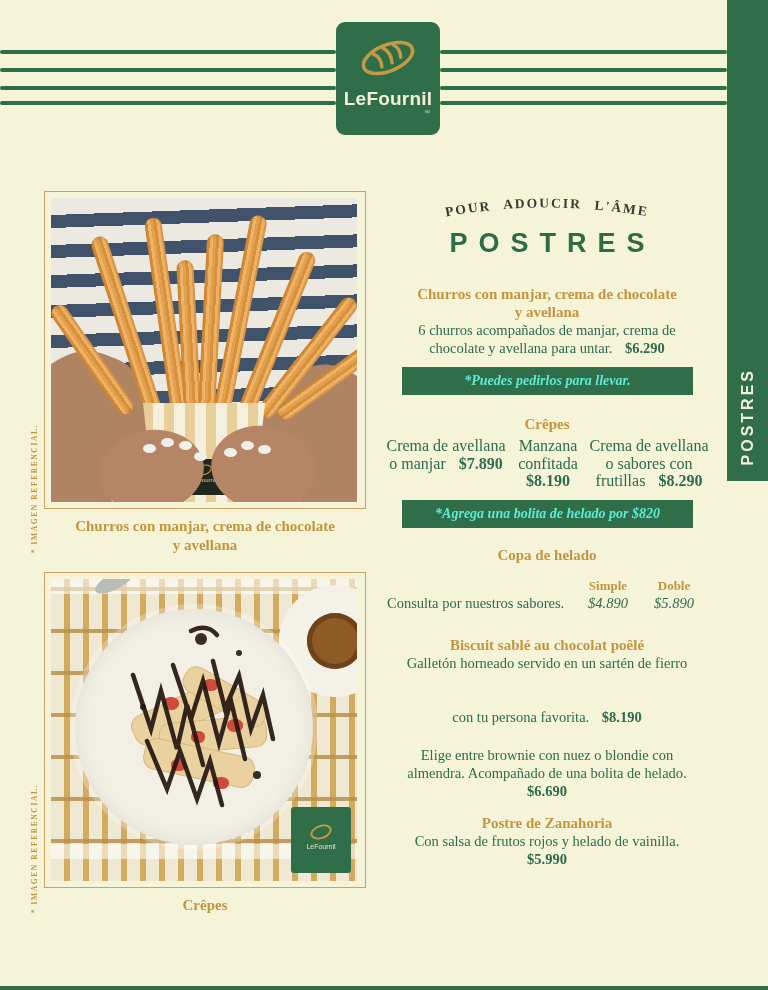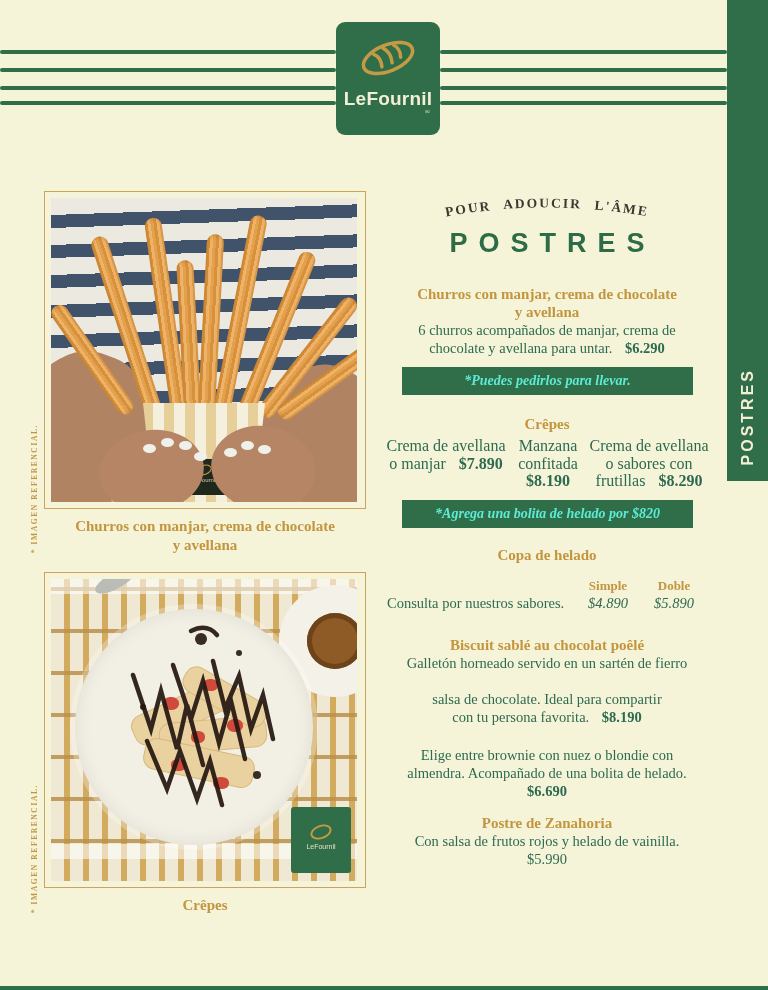--- a/index.html
+++ b/index.html
@@ -83,21 +83,21 @@
 
   
   .menu-col{position:absolute;left:383px;top:192px;width:328px;text-align:center;color:#2d6a4f;}
   .arc-svg{display:block;margin:0 auto;}
   .postres-title{margin:2px 0 0 11px;font-family:"Liberation Sans",sans-serif;font-weight:bold;
     font-size:27px;letter-spacing:11px;color:#2e6b47;}
   .item-title{color:#c3953f;font-weight:bold;font-size:15px;line-height:18px;}
   .item-desc{font-size:14.5px;line-height:18px;color:#2d6a4f;}
   .price{font-weight:bold;}
   .price-gap{margin-left:9px;}
-  .price-plain{font-weight:normal;}
+  .price-plain{font-weight:bold;}
   .banner{margin:10px 18px 0 19px;height:28px;line-height:28px;background:#2f6e49;
     color:#5eead4;font-style:italic;font-weight:bold;font-size:14px;}
   .mt26{margin-top:26px;} .mt20{margin-top:20px;} .mt18{margin-top:18px;}
   .mt24{margin-top:24px;} .mt14{margin-top:14px;}
   .crepes-row{display:flex;justify-content:space-between;padding:0 2px;margin-top:4px;}
   .crepes-row .copt{font-size:16px;line-height:17.5px;}
   .co1{width:122px;} .co2{width:80px;} .co3{width:120px;}
   .copa-row{display:flex;align-items:flex-end;padding:0 4px;margin-top:14px;}
   .copa-desc{font-size:14.5px;line-height:18px;text-align:left;flex:1;}
   .size-col{width:66px;text-align:center;}
@@ -282,21 +282,21 @@
           <div class="size-price">$5.890</div>
         </div>
       </div>
     </div>
 
     <div class="mt24">
       <div class="item-title">Biscuit sablé au chocolat poêlé</div>
       <div class="item-desc">
         <span>Galletón horneado servido en un sartén de fierro</span><br>
         <br>
-        <span>salsa de chocolate. Ideal para compartir</span><br>
+        <br>
         <span>con tu persona favorita.</span>
         <span class="price price-gap">$8.190</span>
       </div>
     </div>
 
     <div class="mt20">
       <div class="item-desc">
         <span>Elige entre brownie con nuez o blondie con</span><br>
         <span>almendra.  Acompañado de una bolita de helado.</span><br>
         <span class="price">$6.690</span>

